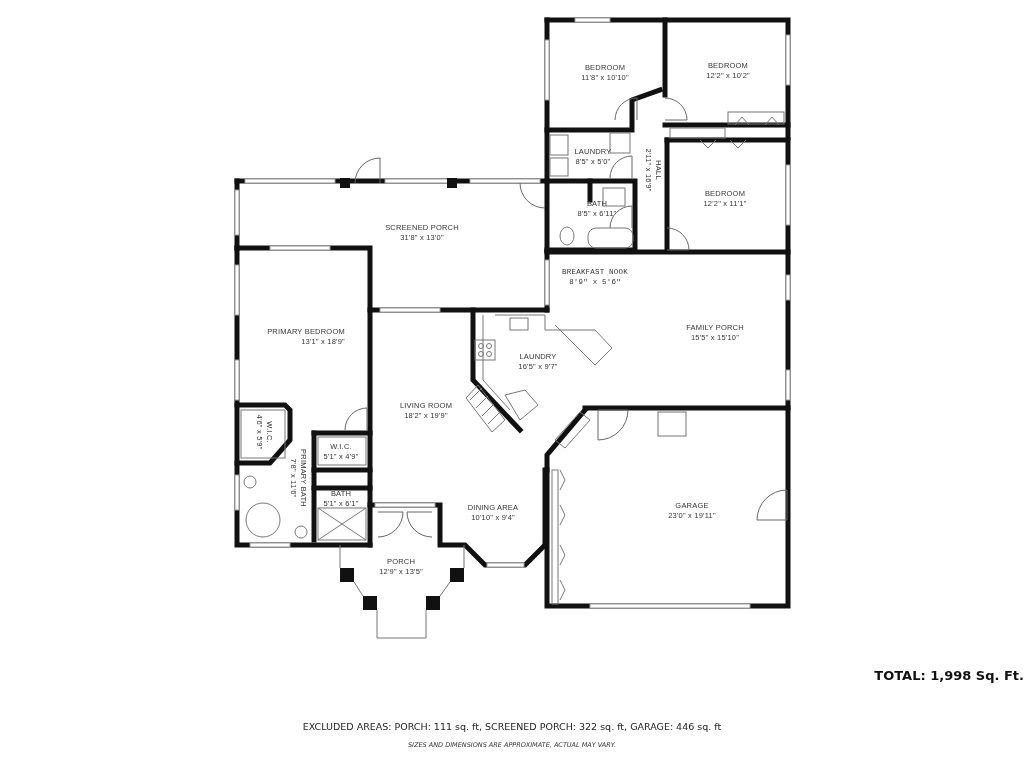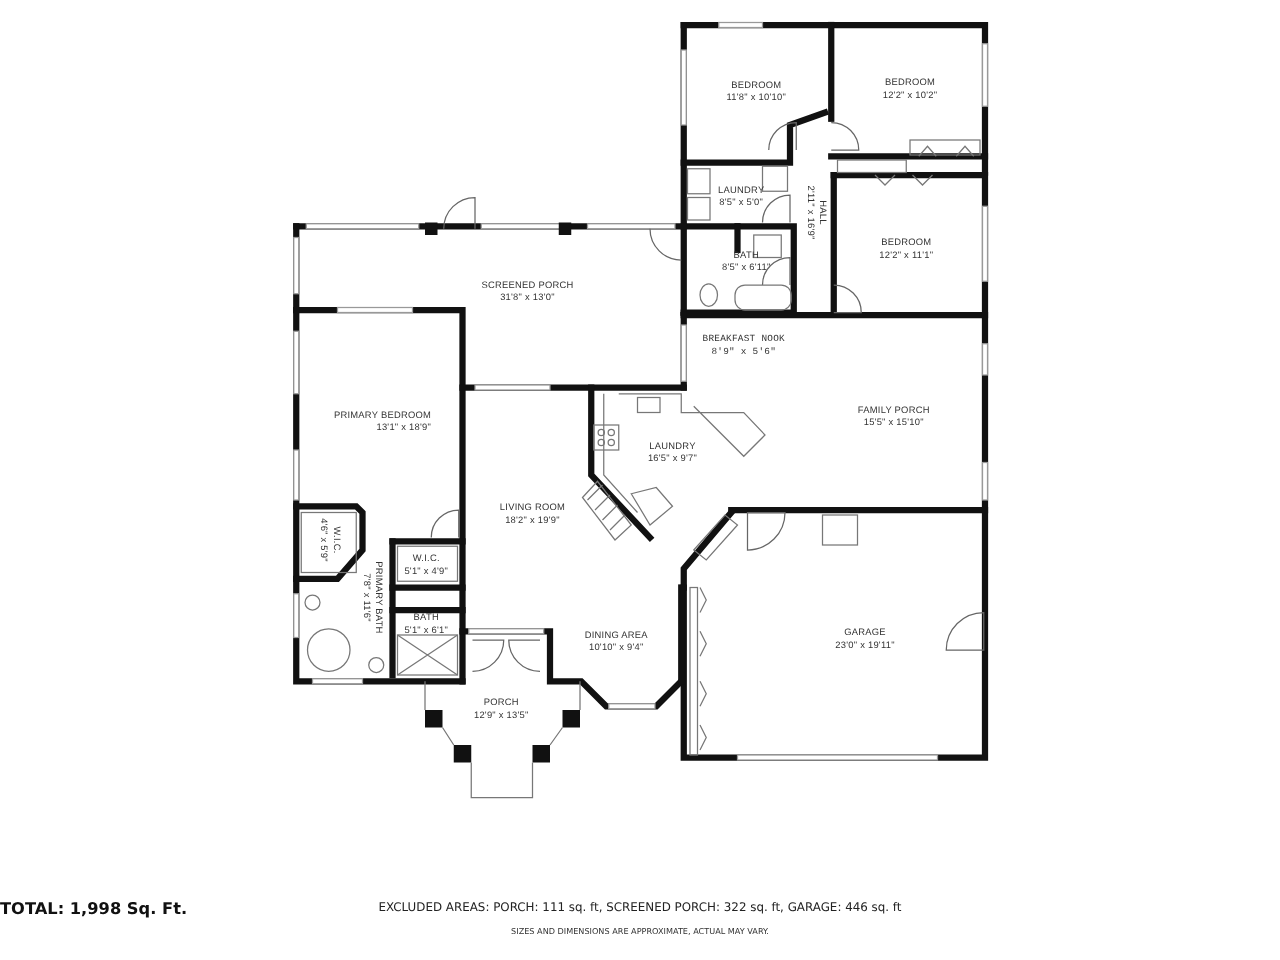--- a/index.html
+++ b/index.html
@@ -2,23 +2,23 @@
 <html><head>
 <meta charset="utf-8">
 <style>
   html, body { margin: 0; padding: 0; background: #ffffff; }
   body { width: 1024px; height: 768px; position: relative; overflow: hidden; font-family: "DejaVu Sans", sans-serif; color: #222; }
   #plan { position: absolute; left: 0; top: 0; width: 1024px; height: 768px; }
   .room-label { position: absolute; transform: translate(-50%, -50%); text-align: center; font-family: "Liberation Sans", sans-serif; font-size: 7.5px; line-height: 10px; color: #333; letter-spacing: 0.2px; white-space: nowrap; }
   .room-label .name { display: block; }
   .room-label .dim { display: block; }
   .room-label.vert { transform: translate(-50%, -50%) rotate(90deg); }
-  .footer-total { position: absolute; left: 0; width: 1024px; top: 720px; text-align: left; font-family: "DejaVu Sans", sans-serif; font-weight: bold; font-size: 13px; color: #111; }
+  .footer-total { position: absolute; left: 0; width: 1024px; top: 668px; text-align: right; font-family: "DejaVu Sans", sans-serif; font-weight: bold; font-size: 13px; color: #111; }
   .footer-excluded { position: absolute; left: 0; width: 1024px; top: 721px; text-align: center; font-family: "DejaVu Sans", sans-serif; font-size: 9.5px; color: #222; }
-  .footer-note { position: absolute; left: 0; width: 1024px; top: 741px; text-align: center; font-family: "DejaVu Sans", sans-serif; font-size: 6.5px; color: #333; }
+  .footer-note { position: absolute; left: 0; width: 1024px; top: 741px; text-align: center; font-family: "DejaVu Sans", sans-serif; font-size: 6.5px; color: #333; font-style: italic; }
   .watermark { position: absolute; left: 10px; top: 783px; font-family: "Liberation Sans", sans-serif; font-size: 13px; color: #9a9a9a; letter-spacing: 0.3px; }
 </style>
 </head>
 <body>
 
 <svg id="plan" viewBox="0 0 1024 768" xmlns="http://www.w3.org/2000/svg">
   <g fill="none" stroke="#111" stroke-width="5" stroke-linecap="square">
 
     <path d="M547 20 L788 20 L788 138"></path>
     <path d="M547 20 L547 250"></path>

